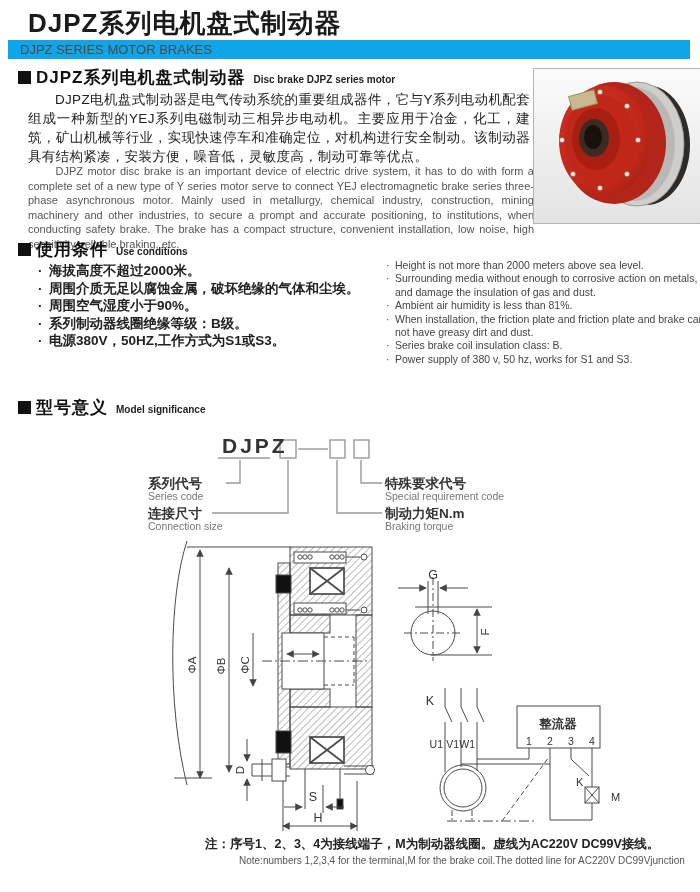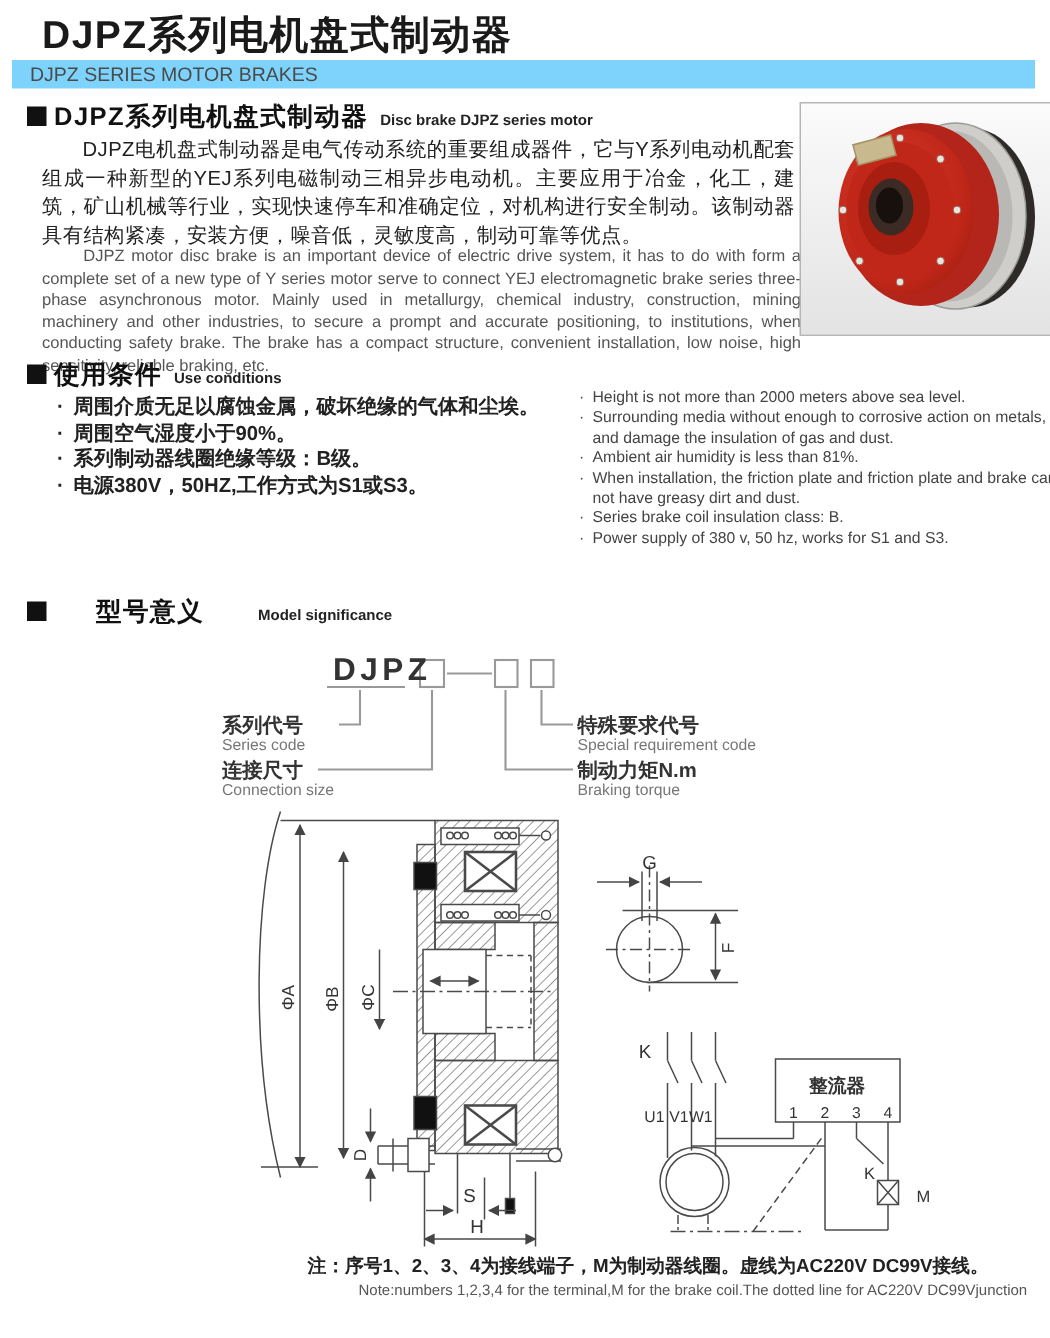--- a/index.html
+++ b/index.html
@@ -1,20 +1,20 @@
 <!DOCTYPE html>
 <html><head>
 <meta charset="utf-8">
 <style>
   html,body{margin:0;padding:0;background:#fff;}
   #page{position:relative;width:700px;height:892px;background:#fff;overflow:hidden;
         font-family:"Liberation Sans","DejaVu Sans",sans-serif;color:#222;}
   .abs{position:absolute;}
   #main-title{left:28px;top:6px;font-size:26px;font-weight:bold;color:#1a1a1a;letter-spacing:1px;}
-  #subtitle-bar{left:8px;top:40px;width:682px;height:19px;background:#7dd3fc;}
+  #subtitle-bar{left:8px;top:40px;width:682px;height:19px;background:#0ea5e9;}
   #subtitle-bar span{display:block;padding-left:12px;font-size:13px;line-height:19px;color:#4a4a4a;}
   .sec-header{display:flex;align-items:baseline;}
   .sq{width:13px;height:13px;background:#111;align-self:center;margin-right:5px;flex:0 0 auto;}
   .sec-cn{font-size:17px;font-weight:bold;color:#111;letter-spacing:1px;}
   .sec-en{font-size:10px;font-weight:bold;color:#222;margin-left:8px;}
   #intro-cn{left:28px;top:90px;width:502px;font-size:13.5px;font-weight:400;line-height:19px;
             text-align:justify;text-indent:2em;color:#222;letter-spacing:.3px;}
   #intro-en{left:28px;top:164px;width:506px;font-size:11px;line-height:14.6px;text-align:justify;
             text-indent:2.5em;color:#555;}
   #photo-box{left:533px;top:68px;width:166px;height:154px;border:1px solid #b5b5b5;
@@ -82,35 +82,36 @@
       <rect x="36" y="24" width="26" height="14" fill="#c9b98e" stroke="#a39265" transform="rotate(-15 49 31)"></rect>
     </svg>
   </div>
 
   <div class="abs sec-header" style="left:18px;top:238px;">
     <div class="sq"></div>
     <span class="sec-cn">使用条件</span>
     <span class="sec-en">Use  conditions</span>
   </div>
   <ul class="abs cn-list">
+    <li>海拔高度不超过2000米。</li>
     <li>周围介质无足以腐蚀金属，破坏绝缘的气体和尘埃。</li>
     <li>周围空气湿度小于90%。</li>
     <li>系列制动器线圈绝缘等级：B级。</li>
     <li>电源380V，50HZ,工作方式为S1或S3。</li>
   </ul>
   <ul class="abs en-list">
     <li>Height is not more than 2000 meters above sea level.</li>
     <li>Surrounding media without enough to corrosive action on metals, and damage the insulation of gas and dust.</li>
     <li>Ambient air humidity is less than 81%.</li>
     <li>When installation, the friction plate and friction plate and brake can not have greasy dirt and dust.</li>
     <li>Series brake coil insulation class: B.</li>
     <li>Power supply of 380 v, 50 hz, works for S1 and S3.</li>
   </ul>
 
-  <div class="abs sec-header" style="left:18px;top:396px;gap:28px;">
+  <div class="abs sec-header" style="left:18px;top:396px;">
     <div class="sq"></div>
     <span class="sec-cn">型号意义</span>
     <span class="sec-en">Model significance</span>
   </div>
 
   <svg class="abs" style="left:0;top:420px;" width="700" height="118" viewBox="0 0 700 118">
     <g stroke="#999" stroke-width="1.4" fill="none">
       <line x1="218" y1="38" x2="270" y2="38"></line>
       <rect x="280" y="20" width="16" height="18"></rect>
       <line x1="298" y1="29" x2="328" y2="29"></line>

